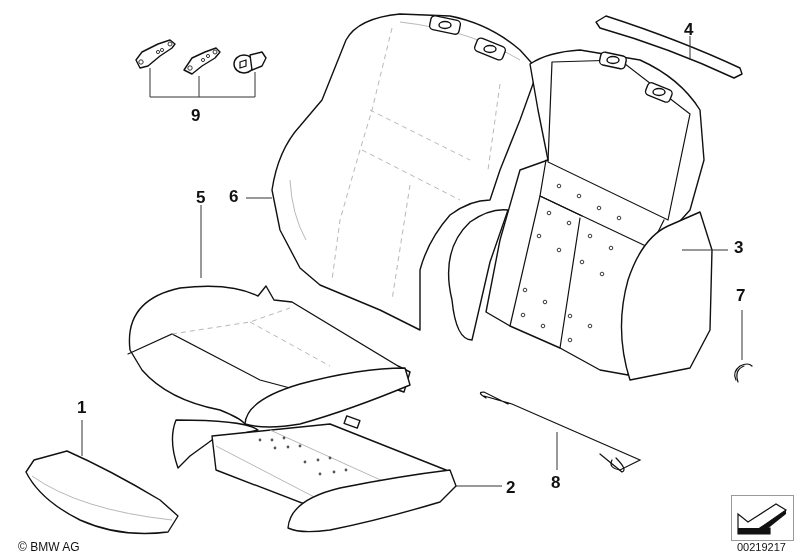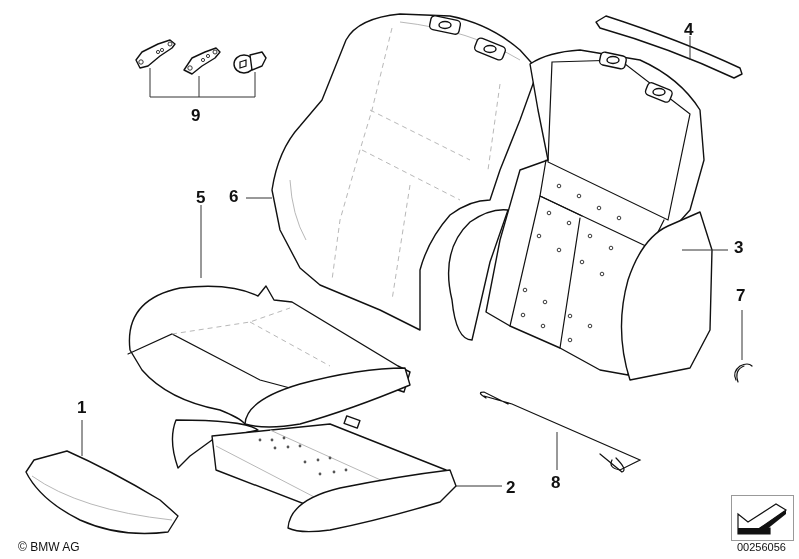--- a/index.html
+++ b/index.html
@@ -154,13 +154,13 @@
 
 <div class="copyright">© BMW AG</div>
 
 <div class="thumb">
   <svg width="61" height="44" viewBox="0 0 61 44">
     <path d="M6,18 L16,26 L44,8 L54,14 L28,32 L38,32 L38,38 L6,38 Z" fill="#fff" stroke="#111" stroke-width="1.2"></path>
     <path d="M6,32 L38,32 L38,38 L6,38 Z" fill="#111"></path>
     <path d="M54,14 L54,18 L34,34 L28,32 Z" fill="#111"></path>
   </svg>
 </div>
-<div class="catalog">00256056</div>
+<div class="catalog">00219217</div>
 
 </body></html>

